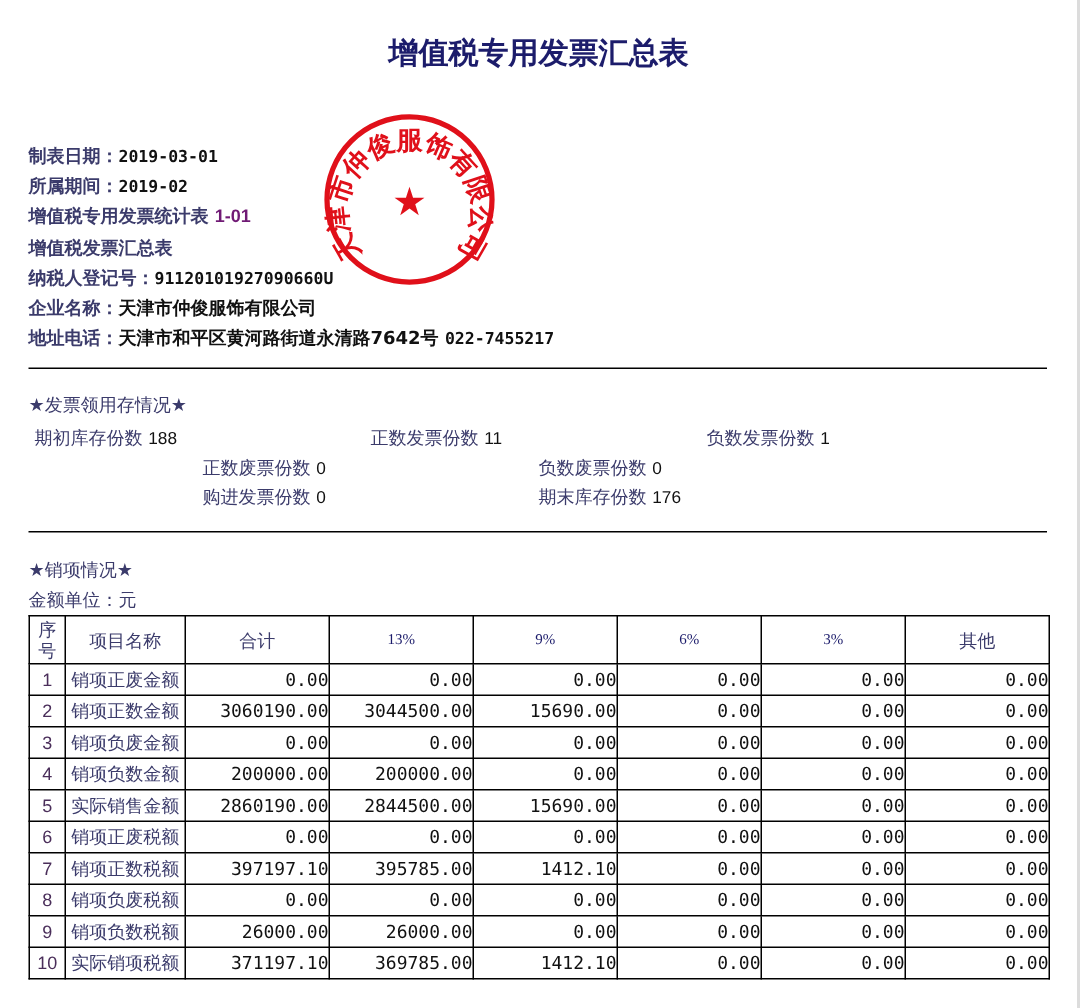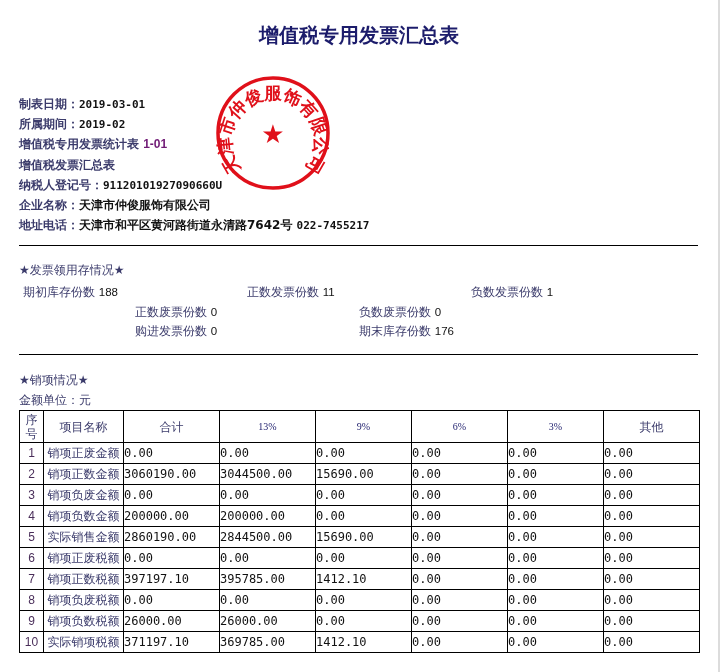--- a/index.html
+++ b/index.html
@@ -35,21 +35,21 @@
     border-collapse: collapse; table-layout: fixed;
   }
   table.sales th, table.sales td { border: 1px solid #000; }
   table.sales th {
     height: 32px; font-weight: normal; font-size: 12px; color: #3b3b6b; text-align: center; line-height: 14px;
   }
   table.sales th.pct { font-family: Liberation Serif, serif; font-size: 10px; color: #1c1c6b; }
   table.sales td { height: 21px; font-size: 12px; }
   td.seq { text-align: center; color: #4a2e5a; font-family: "Liberation Sans", sans-serif; font-size: 12.5px; }
   td.name { text-align: center; color: #3b3b6b; padding: 0 2px; white-space: nowrap; margin-left: 20px; }
-  td.num { padding-right: 0; font-family: "DejaVu Sans Mono", "Liberation Mono", monospace; font-size: 11px; color: #111; white-space: nowrap; }
+  td.num { text-align: right; padding-right: 0; font-family: "DejaVu Sans Mono", "Liberation Mono", monospace; font-size: 11px; color: #111; white-space: nowrap; }
 
   .scroll-edge { position: absolute; right: 0; top: 0; width: 2px; height: 672px; background: #dcdcdc; }
 </style>
 </head>
 <body>
 
 <div class="title">增值税专用发票汇总表</div>
 
 <div class="info">
   <div class="info-line">

